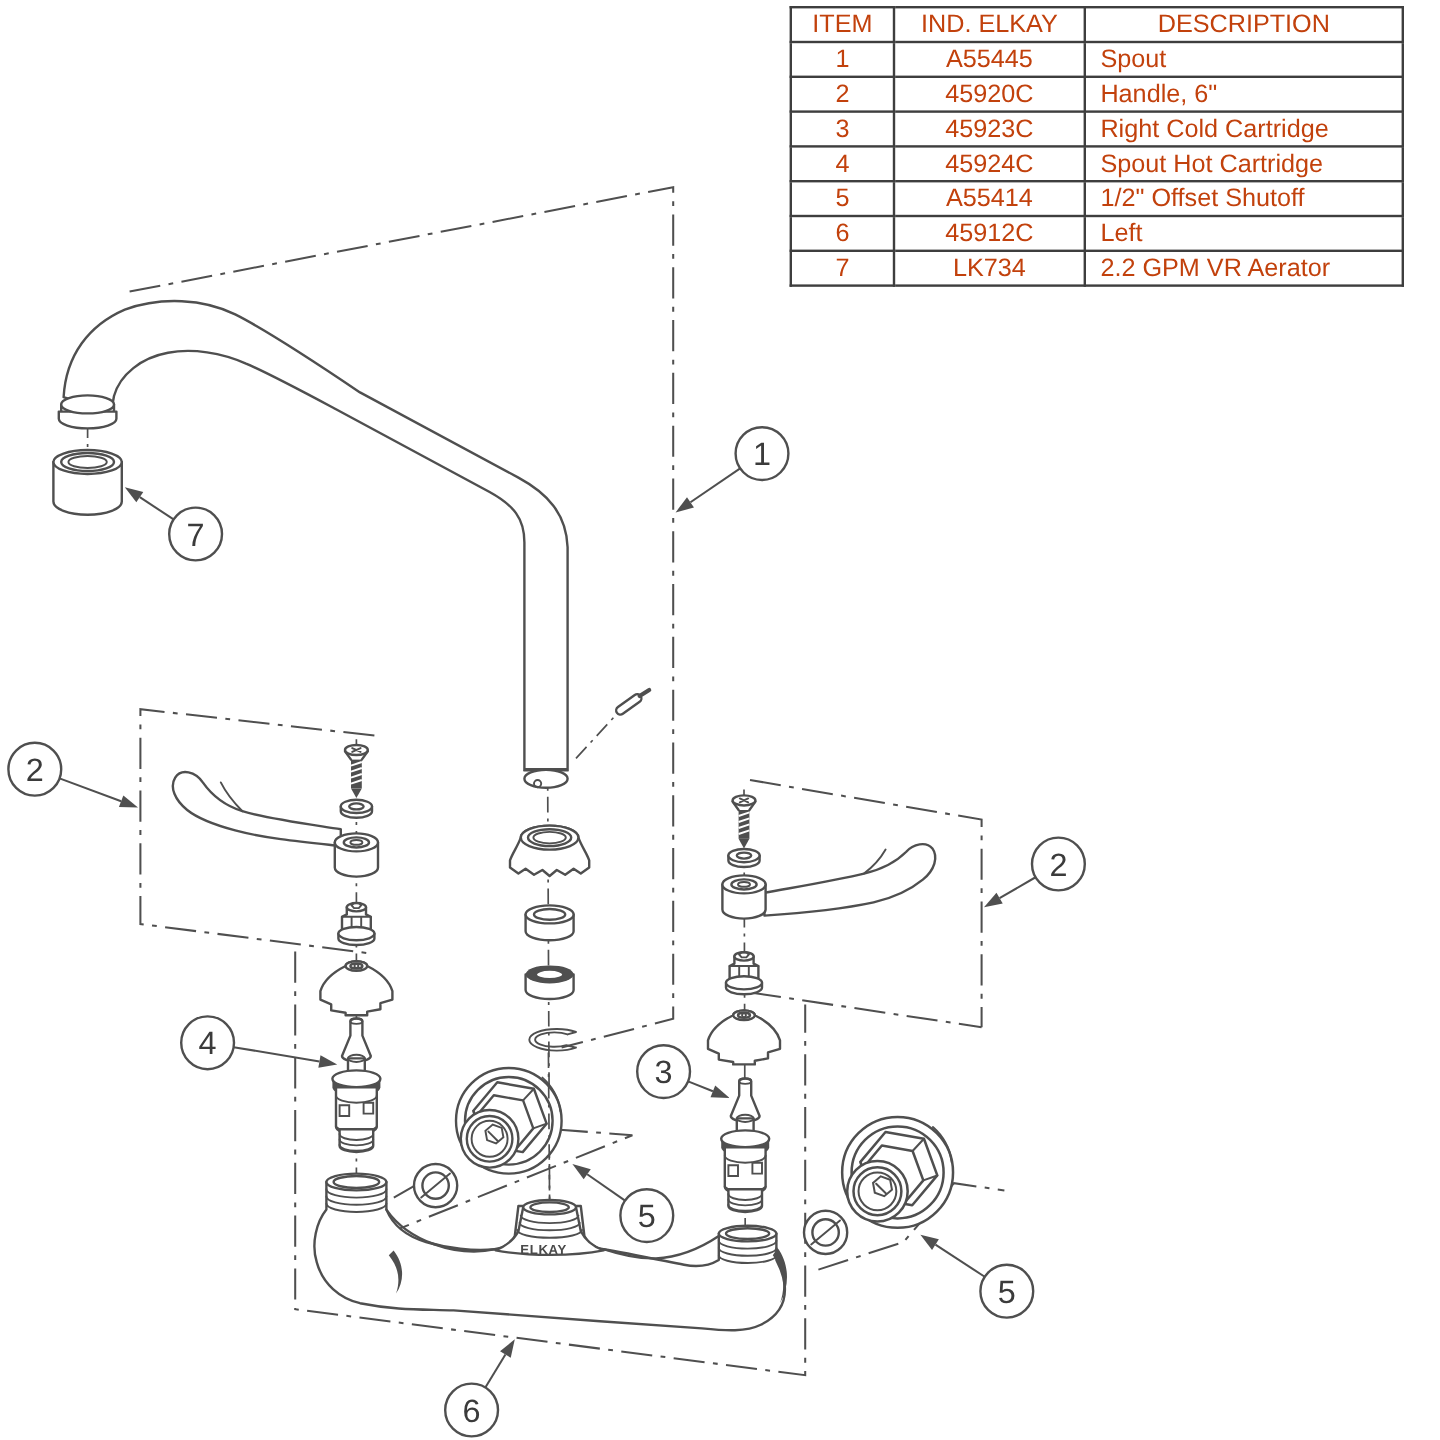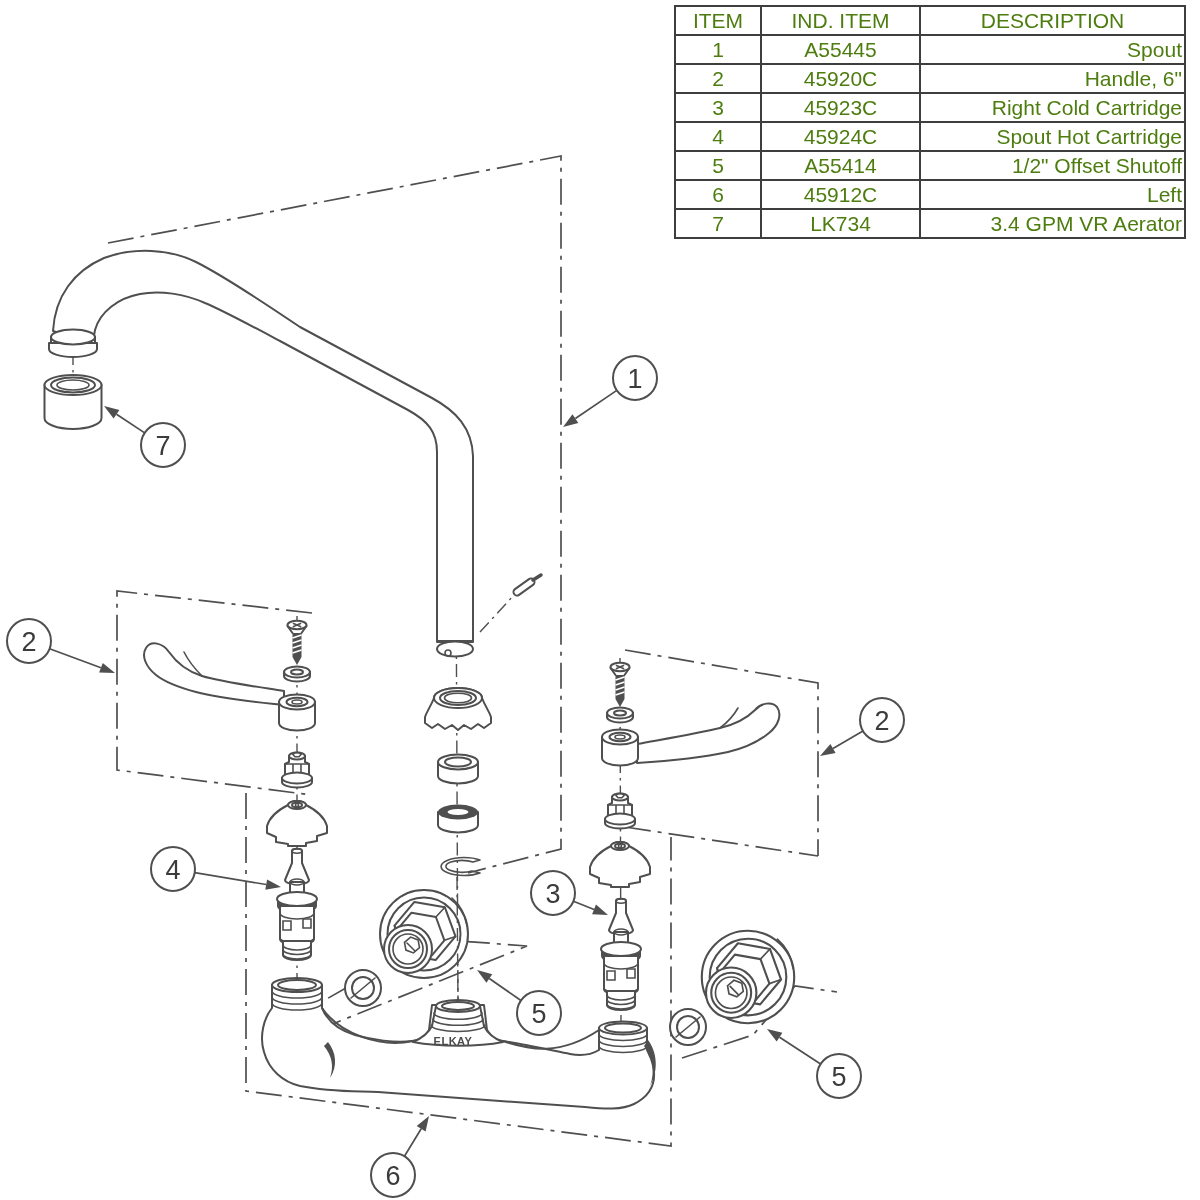--- a/index.html
+++ b/index.html
@@ -18,25 +18,25 @@
   .ax  {fill:none;stroke:#4f4f4f;stroke-width:1.4;stroke-dasharray:13 5 2.5 5;}
   .leader{stroke:#4f4f4f;stroke-width:1.7;}
   .arrowhead{fill:#4f4f4f;}
   .balloon{fill:#fff;stroke:#4f4f4f;stroke-width:2;}
   .balloon-num{font-family:"Liberation Sans",sans-serif;font-size:27px;fill:#3b3b3b;text-anchor:middle;}
   .brand{font-family:"Liberation Sans",sans-serif;font-size:11px;font-weight:bold;
          letter-spacing:.5px;fill:#4a4a4a;text-anchor:middle;}
 
   
   table.parts{position:absolute;left:658px;top:5px;width:510px;border-collapse:collapse;
-              table-layout:fixed;color:#4d7c0f;background:#fff;margin-left:16px;}
+              table-layout:fixed;color:#c2410c;background:#fff;}
   .parts th,.parts td{border:2px solid #3e3e3e;font-size:21px;font-weight:400;
               height:27px;line-height:1.1;padding:0 2px;white-space:nowrap;overflow:hidden;}
   .parts .c{text-align:center;}
-  .parts .desc{text-align:right;padding-left:12px;}
+  .parts .desc{text-align:left;padding-left:12px;}
 </style>
 </head>
 <body>
 
 <div id="stage">
 
 <svg id="diagram" width="1200" height="1200" viewBox="0 0 1200 1200">
 
   <defs>
 
@@ -335,21 +335,21 @@
 
 <table class="parts">
   <colgroup>
         <col style="width:86px">
         <col style="width:159px">
         <col style="width:265px">
       </colgroup>
   <thead>
     <tr>
       <th class="c">ITEM</th>
-      <th class="c">IND. ITEM</th>
+      <th class="c">IND. ELKAY</th>
       <th class="c">DESCRIPTION</th>
     </tr>
   </thead>
   <tbody>
     <tr>
       <td class="c">1</td>
       <td class="c">A55445</td>
       <td class="desc">Spout</td>
     </tr>
     <tr>
@@ -373,18 +373,18 @@
       <td class="desc">1/2" Offset Shutoff</td>
     </tr>
     <tr>
       <td class="c">6</td>
       <td class="c">45912C</td>
       <td class="desc">Left</td>
     </tr>
     <tr>
       <td class="c">7</td>
       <td class="c">LK734</td>
-      <td class="desc">3.4 GPM VR Aerator</td>
+      <td class="desc">2.2 GPM VR Aerator</td>
     </tr>
   </tbody>
 </table>
 
 </div>
 
 </body></html>

